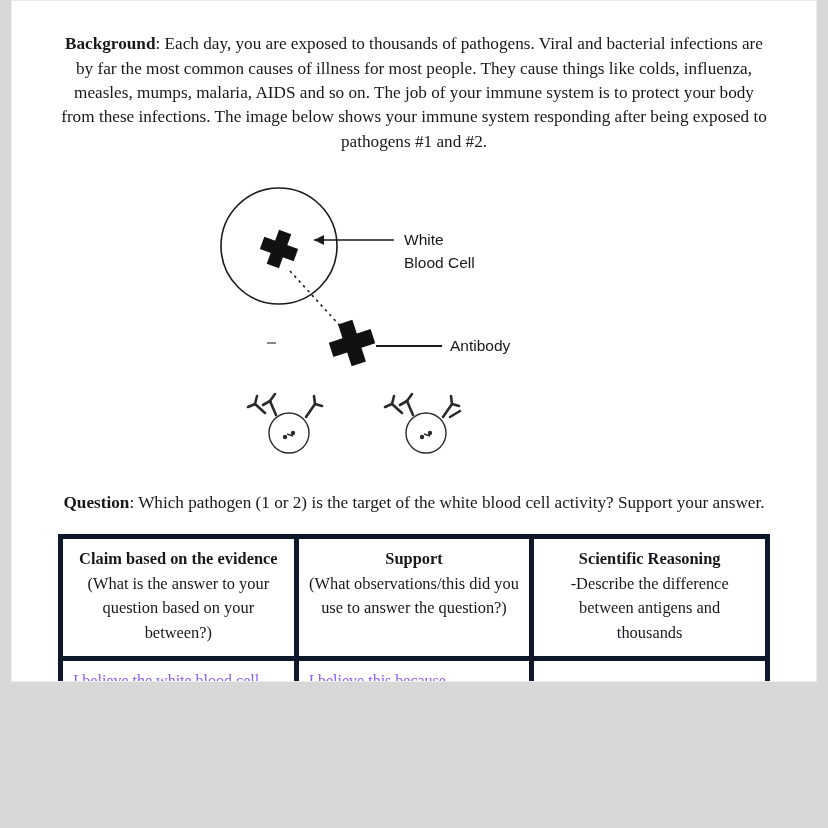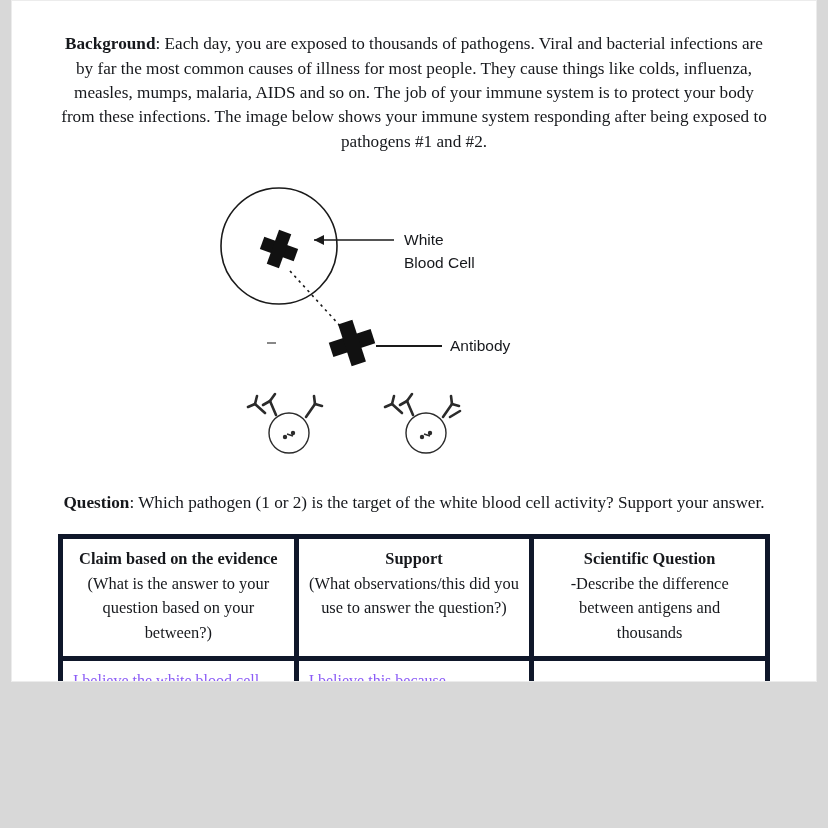--- a/index.html
+++ b/index.html
@@ -196,21 +196,21 @@
         <tr>
           <td class="hdr">
             <span class="strong">Claim based on the evidence</span>
             <span class="sub">(What is the answer to your question based on your between?)</span>
           </td>
           <td class="hdr">
             <span class="strong">Support</span>
             <span class="sub">(What observations/this did you use to answer the question?)</span>
           </td>
           <td class="hdr">
-            <span class="strong">Scientific Question</span>
+            <span class="strong">Scientific Reasoning</span>
             <span class="sub">-Describe the difference between antigens and thousands</span>
           </td>
         </tr>
         <tr>
           <td class="body-cell">
             <span>I believe the white blood cell</span>
             <span class="line">is pathogens pathogen</span>
             <span class="line">answer</span>
           </td>
           <td class="body-cell">

